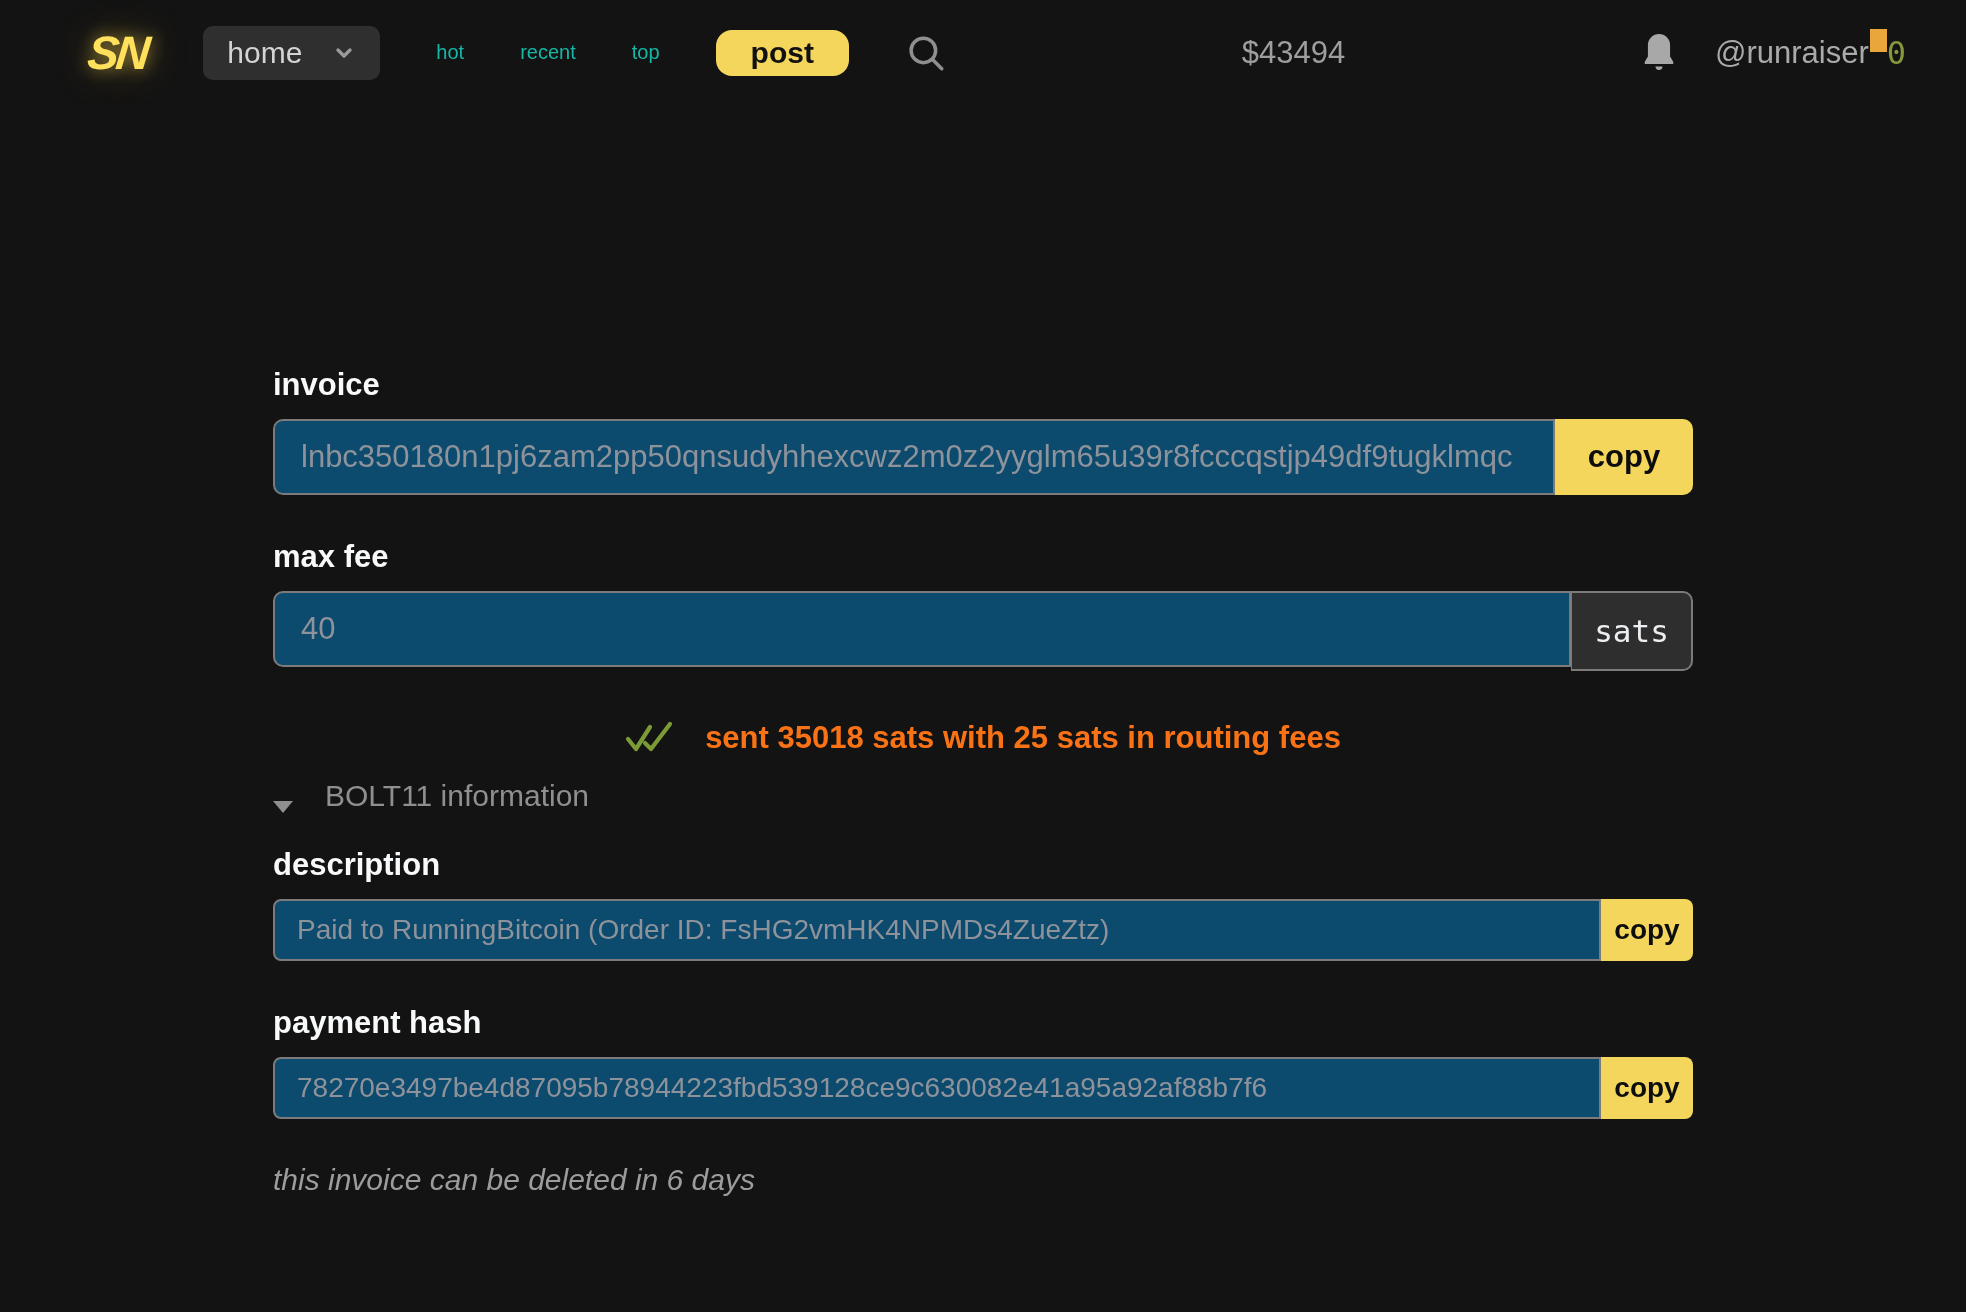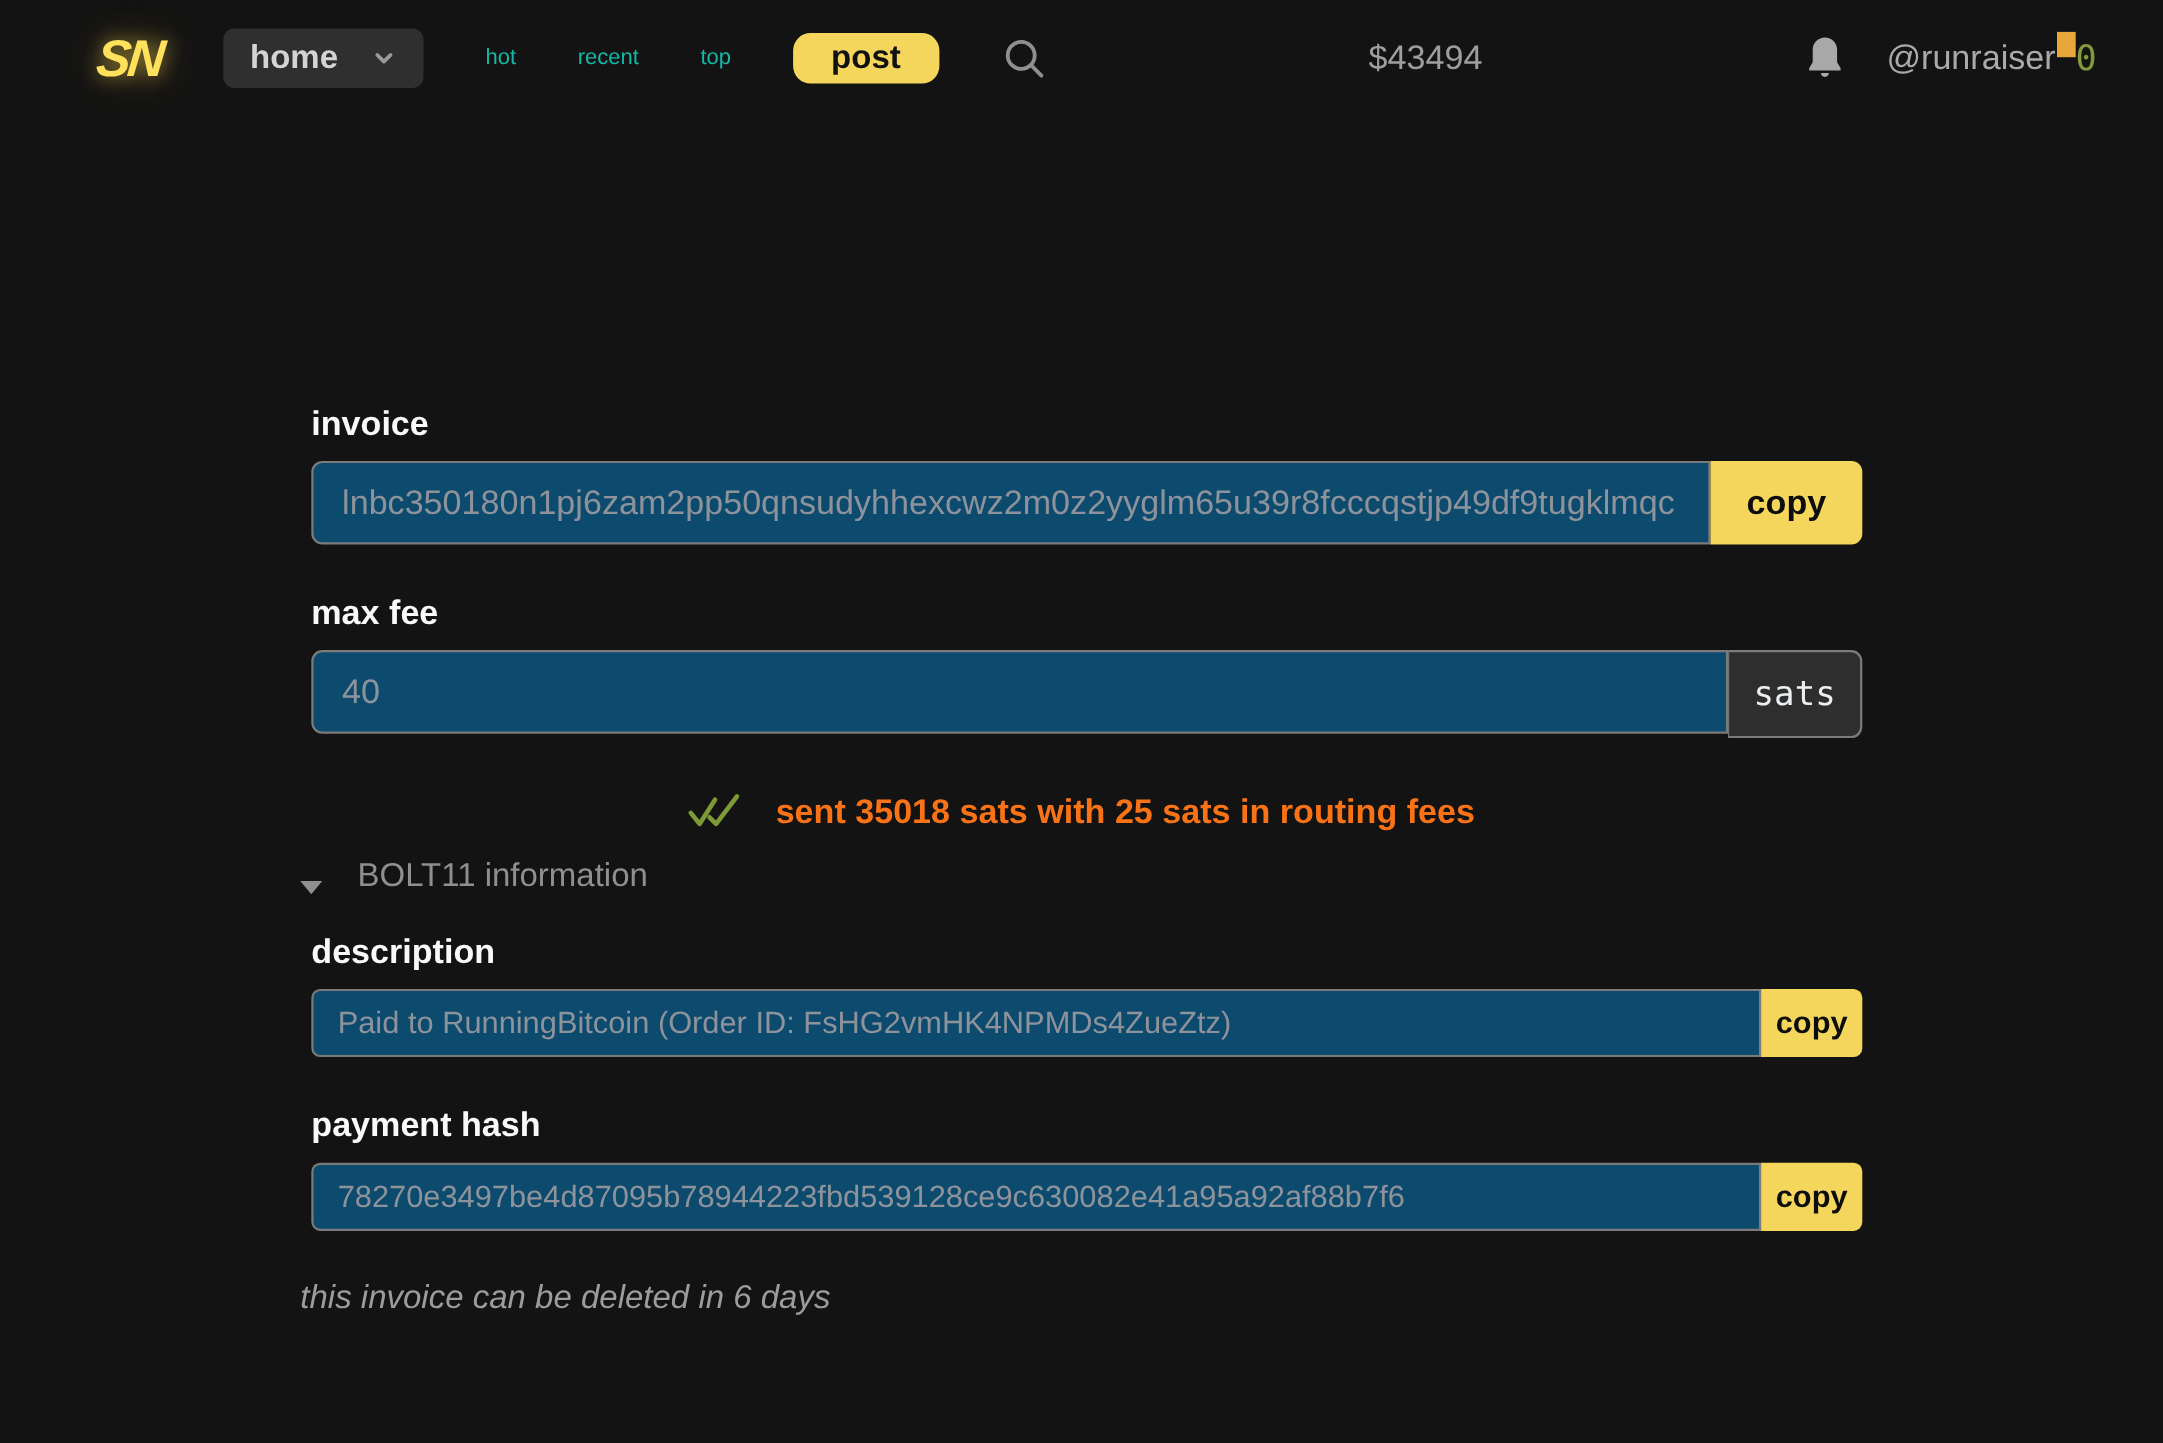--- a/index.html
+++ b/index.html
@@ -22,21 +22,21 @@
     font-size:47px; font-weight:700; font-style:italic;
     color:#ffe15c; letter-spacing:-3px;
     transform:skewX(-6deg);
     text-shadow:0 0 16px rgba(255,216,80,.55), 0 0 38px rgba(255,216,80,.35);
     cursor:pointer; text-decoration:none;
   }
   .home-dd {
     display:flex; align-items:center; gap:30px;
     background:#2f2f2f; border:none; border-radius:10px;
     height:54px; padding:0 24px;
-    color:#d4d4d4; font-weight:700; font-size:30px;
+    color:#d4d4d4; font-weight:400; font-size:30px;
     font-family:"Liberation Sans", sans-serif;
     cursor:pointer;
   }
   .nav-link {
     color:#14b8a6; font-size:20px; text-decoration:none; cursor:pointer;
   }
   .post-btn {
     background:#f4d65d; color:#111; border:none; border-radius:16px;
     height:46px; padding:0 35px;
     font-weight:700; font-size:30px;
@@ -53,21 +53,21 @@
   .notif-badge {
     display:inline-block; width:17px; height:23px;
     background:#e9a63a; margin-left:1px; margin-top:-2px;
   }
   .balance {
     font-family:"DejaVu Sans Mono", monospace;
     color:#84993a; font-size:32px; line-height:44px;
   }
   
   .main { width:1420px; margin:262px auto 0; }
-  .form-group { margin-bottom:44px;margin-left:10px; }
+  .form-group { margin-bottom:44px; }
   .field-label {
     display:block; font-weight:700; font-size:31px;
     color:#f8f9fa; margin-bottom:16px;
   }
   .input-group { display:flex; width:100%; }
   .text-input {
     flex:1; min-width:0;
     background:#0c4a6e; border:2px solid #7b7b7b;
     color:#8e939b;
     font-family:"Liberation Sans", sans-serif;

